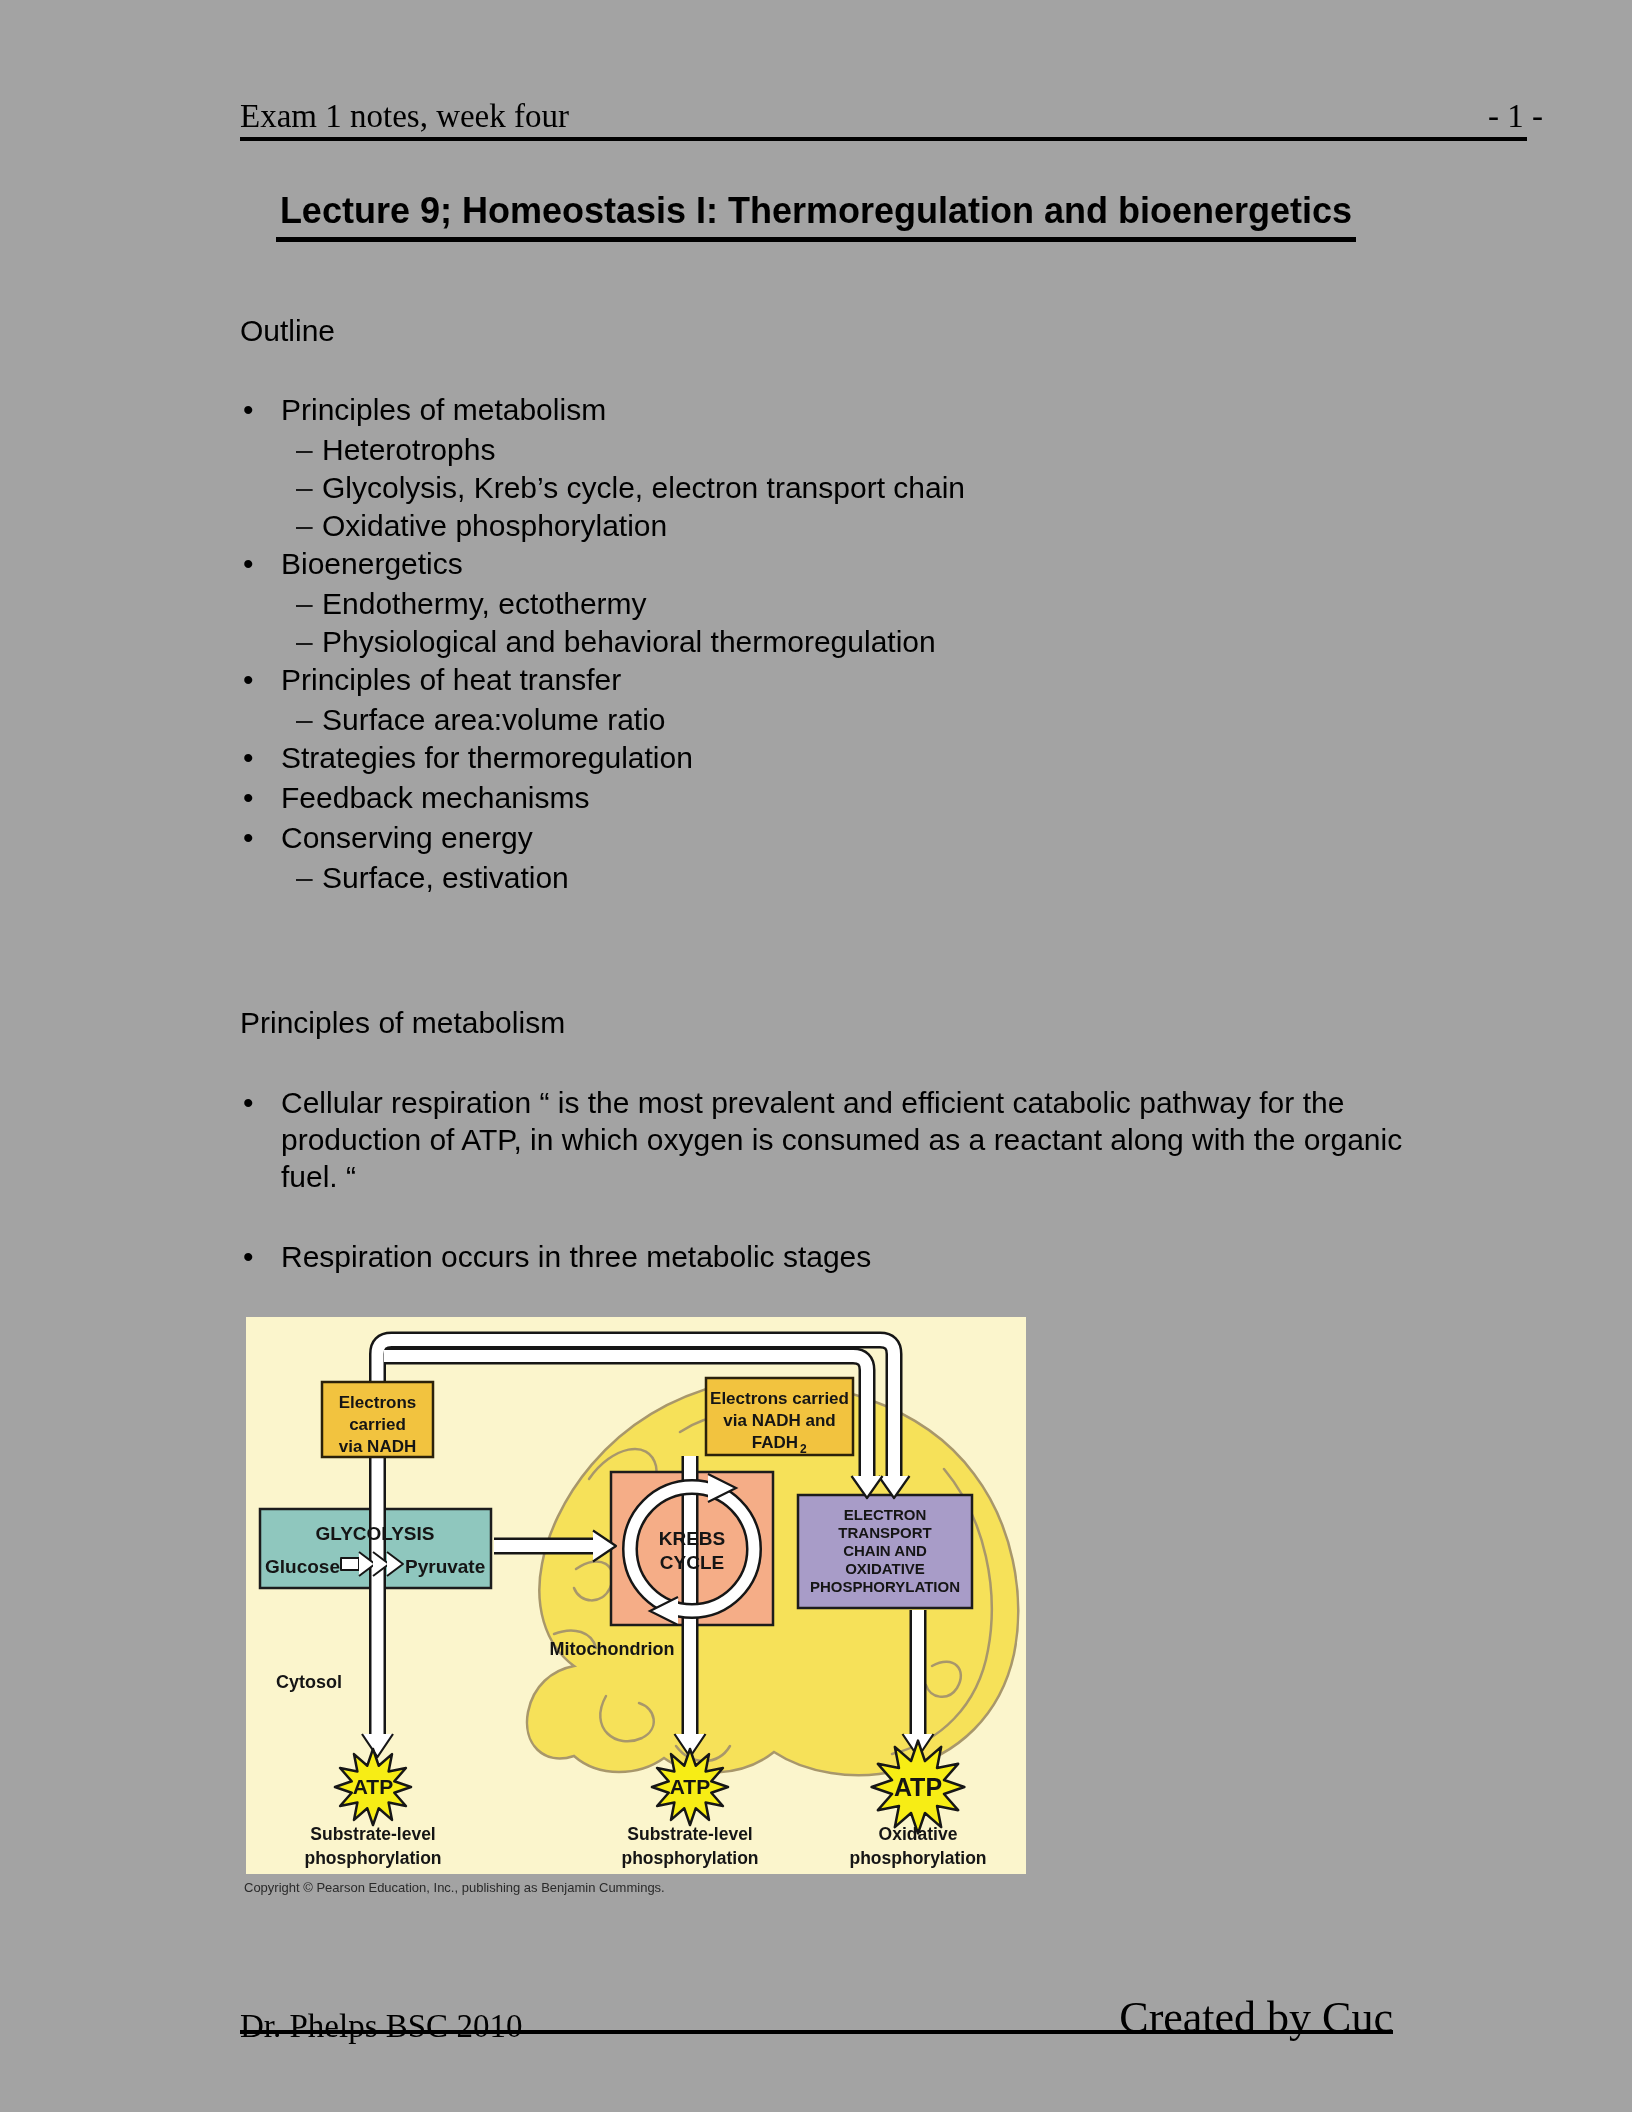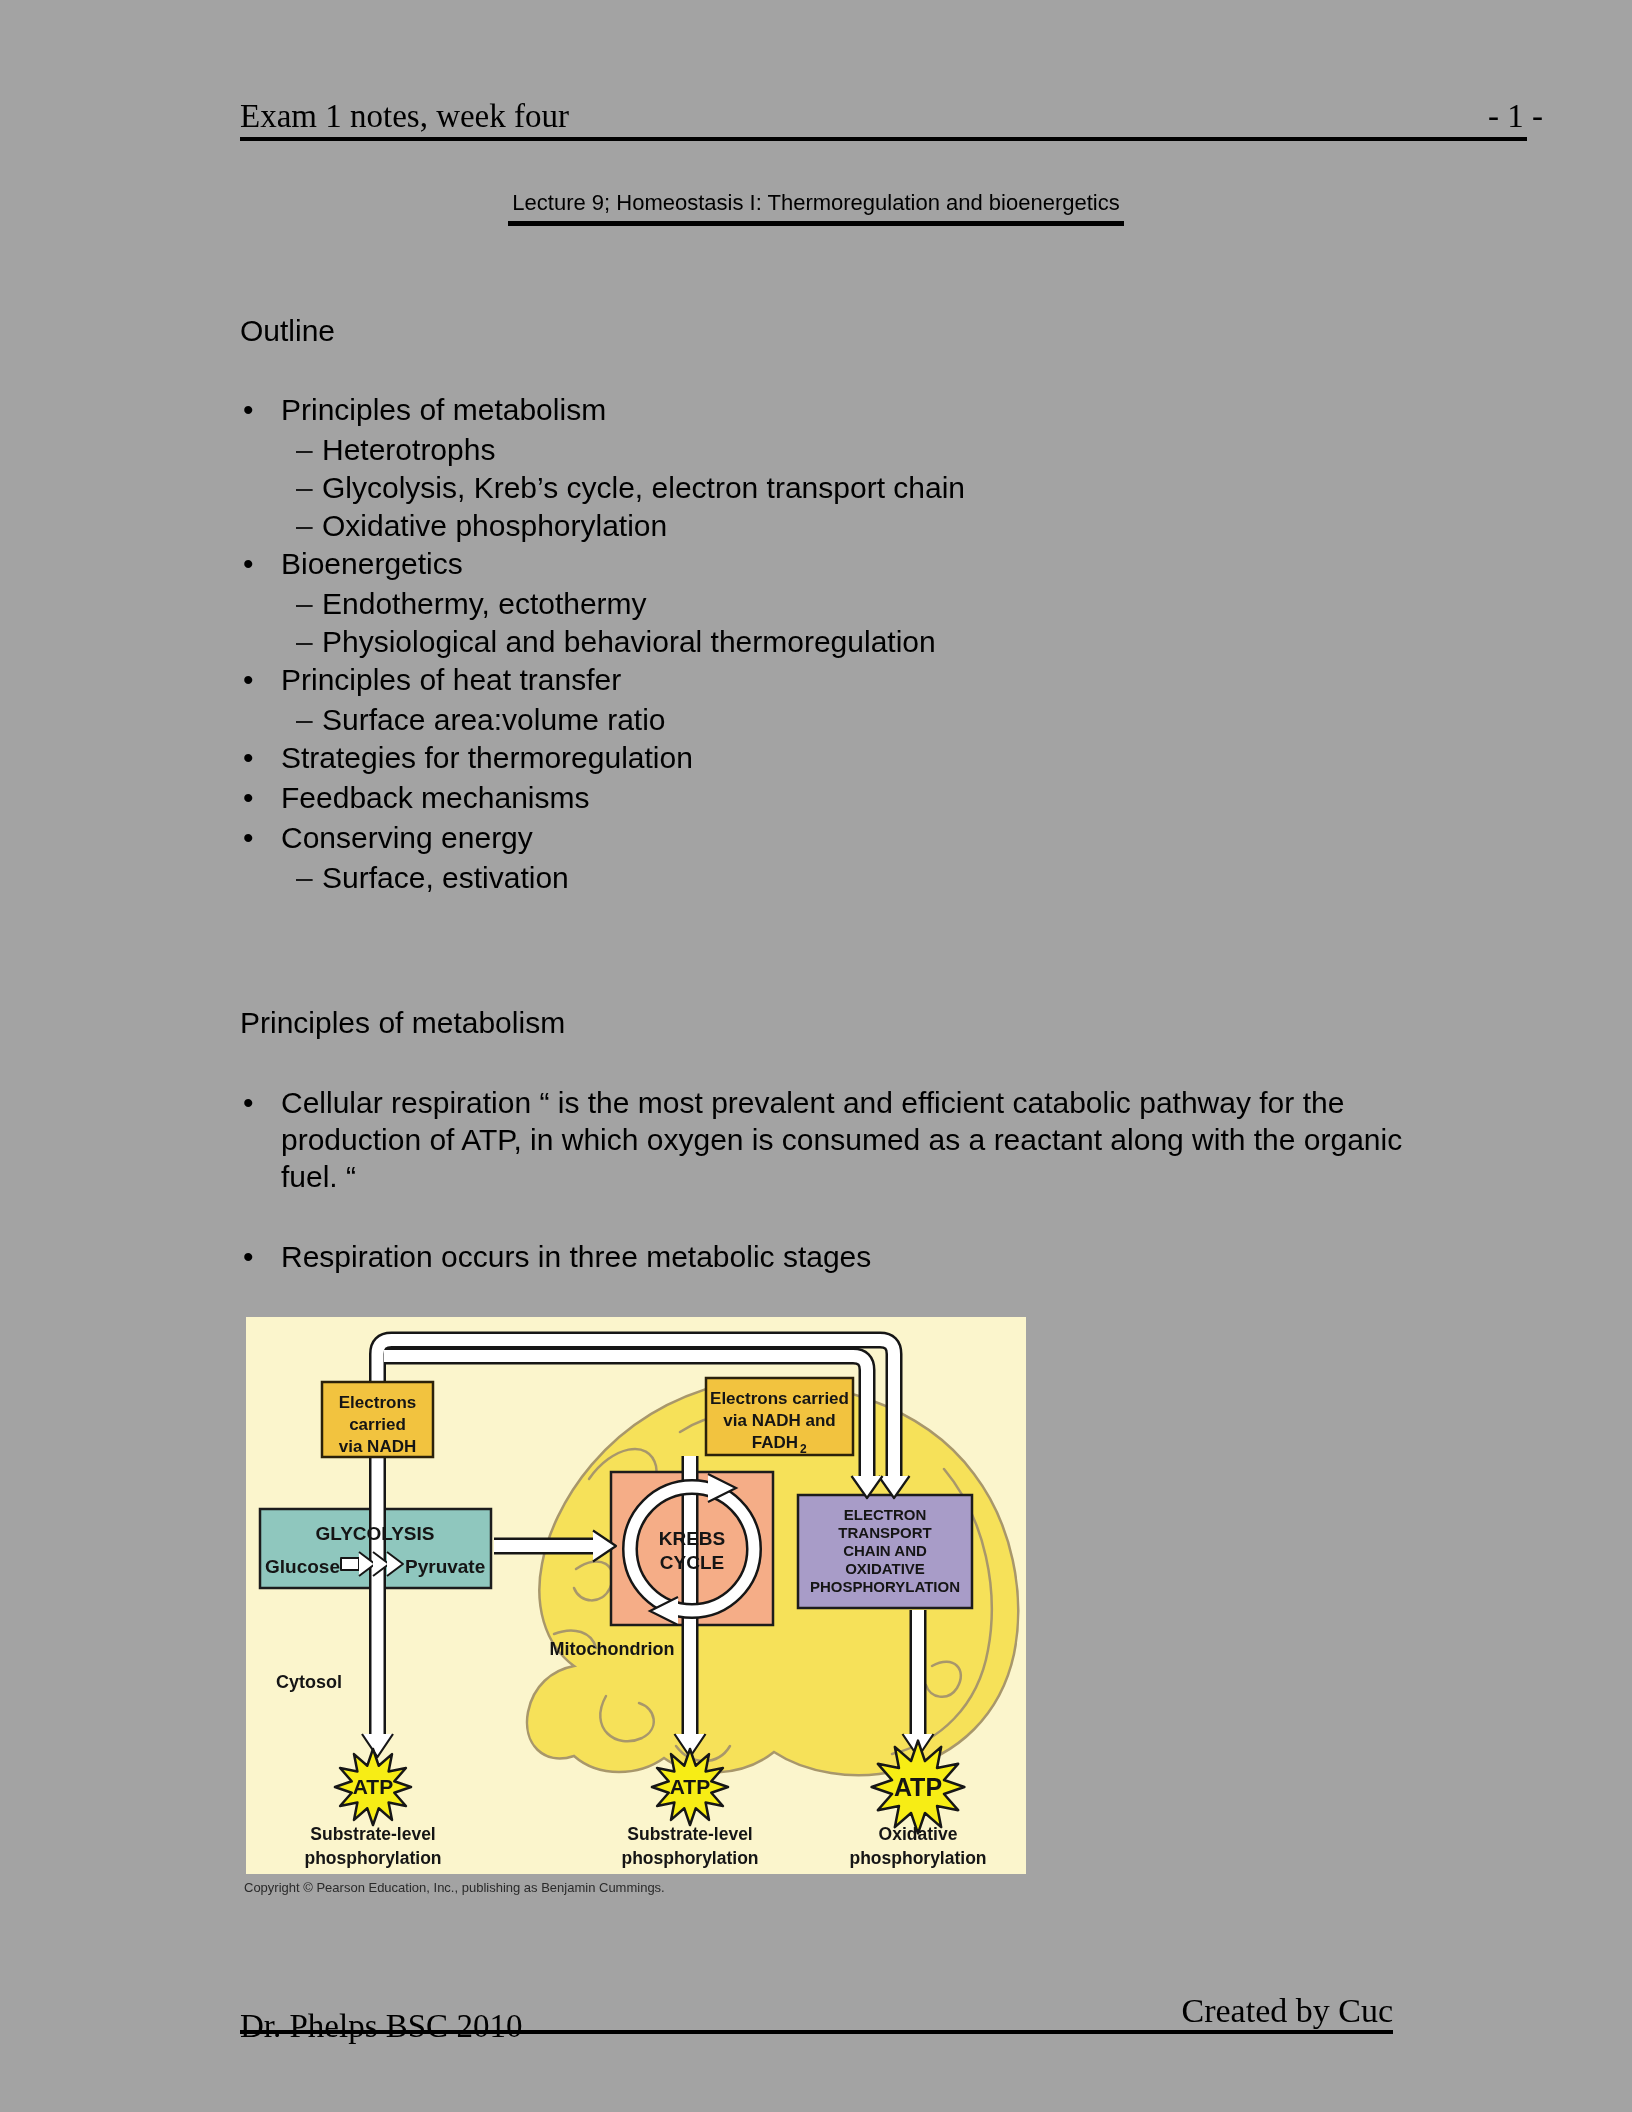--- a/index.html
+++ b/index.html
@@ -7,42 +7,42 @@
     position:relative;width:1632px;height:2112px;background:#a3a3a3;
     font-family:"Liberation Sans",sans-serif;color:#000;overflow:hidden;
   }
   .serif{font-family:"Liberation Serif",serif;}
   
   #hdr-left{position:absolute;left:240px;top:98px;font-size:33px;}
   #hdr-page{position:absolute;right:89px;top:98px;font-size:33px;}
   #hdr-rule{position:absolute;left:240px;top:137px;width:1287px;height:4px;background:#000;}
   
   #title-wrap{position:absolute;left:0;top:190px;width:1632px;text-align:center;}
-  #title{display:inline-block;font-size:22px;font-weight:normal;border-bottom:5px solid #000;padding:0 4px 5px 4px;}
+  #title{display:inline-block;font-size:36px;font-weight:bold;border-bottom:5px solid #000;padding:0 4px 5px 4px;}
   
   #outline-h{position:absolute;left:240px;top:314px;font-size:30px;}
   #olist{position:absolute;left:240px;top:391px;font-size:30px;line-height:38px;}
   .row{white-space:nowrap;}
   .row.l1{height:40px;}
   .row.l2{height:38px;padding-left:56px;}
   .blt{display:inline-block;width:38px;padding-left:3px;}
   .dash{display:inline-block;width:26px;color:#1a1a1a;}
   
   #sec-h{position:absolute;left:240px;top:1006px;font-size:30px;}
   .pbullet{position:absolute;left:240px;display:flex;font-size:30px;line-height:37px;}
   .pbullet .blt{flex:0 0 38px;}
   .pbullet .ptxt{width:1125px;}
   #pb1{top:1084px;}
   #pb2{top:1238px;}
   
   #diagram{position:absolute;left:244px;top:1314px;}
   #copyright{position:absolute;left:244px;top:1880px;font-size:13px;color:#2a2a2a;}
   
   #ftr-left{position:absolute;left:240px;top:1992px;font-size:33px;margin-top:16px;}
-  #ftr-right{position:absolute;right:239px;top:1992px;font-size:34px;margin-left:12px;}
+  #ftr-right{position:absolute;right:239px;top:1992px;font-size:44px;margin-left:12px;}
   #ftr-rule{position:absolute;left:240px;top:2030px;width:1153px;height:4px;background:#000;}
   svg text{font-family:"Liberation Sans",sans-serif;font-weight:bold;fill:#151515;}
 </style>
 </head>
 <body>
 
 <div id="page">
 
   <div id="hdr-left" class="serif">Exam 1 notes, week four</div>
   <div id="hdr-page" class="serif">- 1 -</div>

